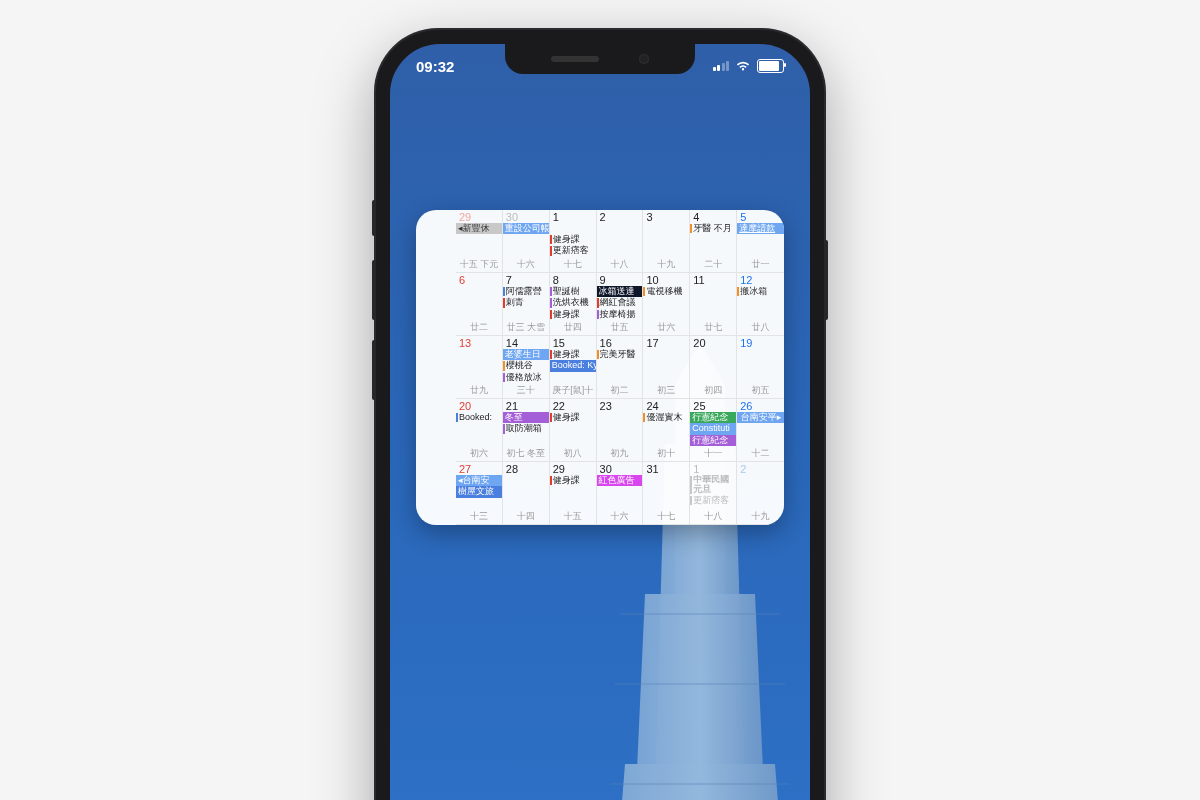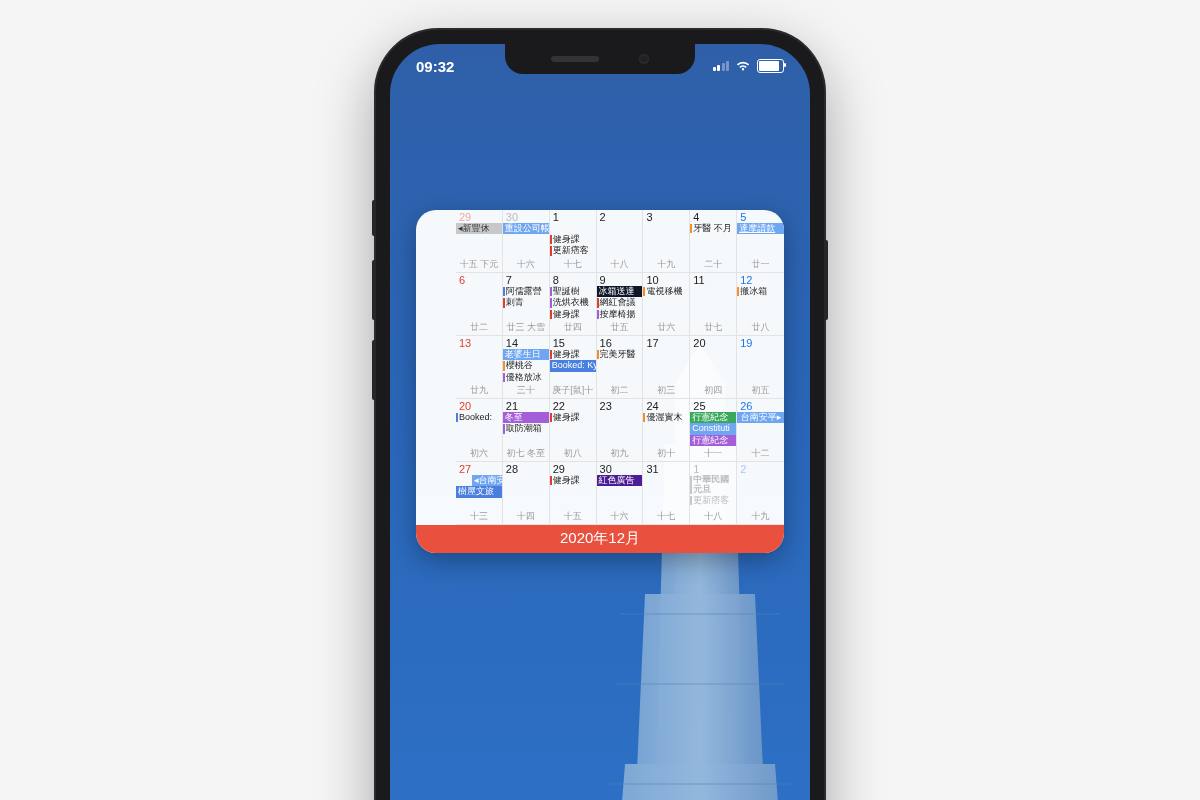--- a/index.html
+++ b/index.html
@@ -291,21 +291,21 @@
               <div class="cell">
                 <div class="dnum sat">26</div>
                 <div class="evs">
                   <div class="ev fill" style="background: rgb(111, 166, 242); text-align: center;">台南安平▸</div>
                 </div>
                 <div class="lunar">十二</div>
               </div>
               <div class="cell">
                 <div class="dnum sun">27</div>
                 <div class="evs">
-                  <div class="ev fill" style="background: rgb(111, 166, 242); margin-left: 16px;">◂台南安</div>
+                  <div class="ev fill" style="background: rgb(111, 166, 242);">◂台南安</div>
                   <div class="ev fill" style="background: rgb(74, 127, 224); width: calc(200% + 1px); position: relative; z-index: 3;">樹屋文旅</div>
                 </div>
                 <div class="lunar">十三</div>
               </div>
               <div class="cell">
                 <div class="dnum ">28</div>
                 <div class="evs">
                   <div class="ev" style="height: 11px;"></div>
                 </div>
                 <div class="lunar">十四</div>
@@ -313,21 +313,21 @@
               <div class="cell">
                 <div class="dnum ">29</div>
                 <div class="evs">
                   <div class="ev"><span class="bar" style="background: rgb(226, 60, 47);"></span>健身課</div>
                 </div>
                 <div class="lunar">十五</div>
               </div>
               <div class="cell">
                 <div class="dnum ">30</div>
                 <div class="evs">
-                  <div class="ev fill" style="background: #4c1d95;">紅色廣告</div>
+                  <div class="ev fill" style="background: #d946ef;">紅色廣告</div>
                 </div>
                 <div class="lunar">十六</div>
               </div>
               <div class="cell">
                 <div class="today-box"></div>
                 <div class="dnum ">31</div>
                 <div class="evs"></div>
                 <div class="lunar">十七</div>
               </div>
               <div class="cell">
@@ -337,18 +337,17 @@
                   <div class="ev" style="color: rgb(187, 187, 187);"><span class="bar" style="background: rgb(200, 200, 200);"></span>更新痞客</div>
                 </div>
                 <div class="lunar">十八</div>
               </div>
               <div class="cell">
                 <div class="dnum next sat">2</div>
                 <div class="evs"></div>
                 <div class="lunar">十九</div>
               </div>
             </div>
-          <div class="footer">2020年12月</div>
         </div>
       </div>
     </div>
   </div>
 </div>
 
 </body></html>

